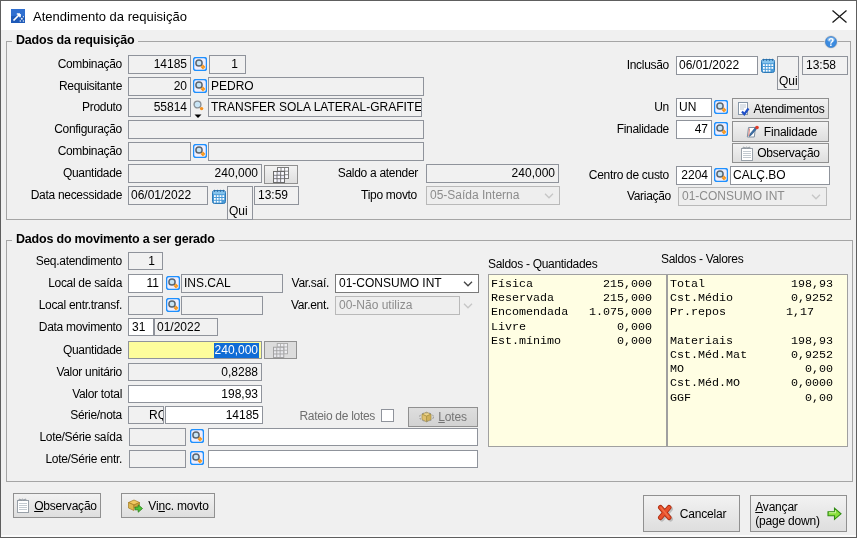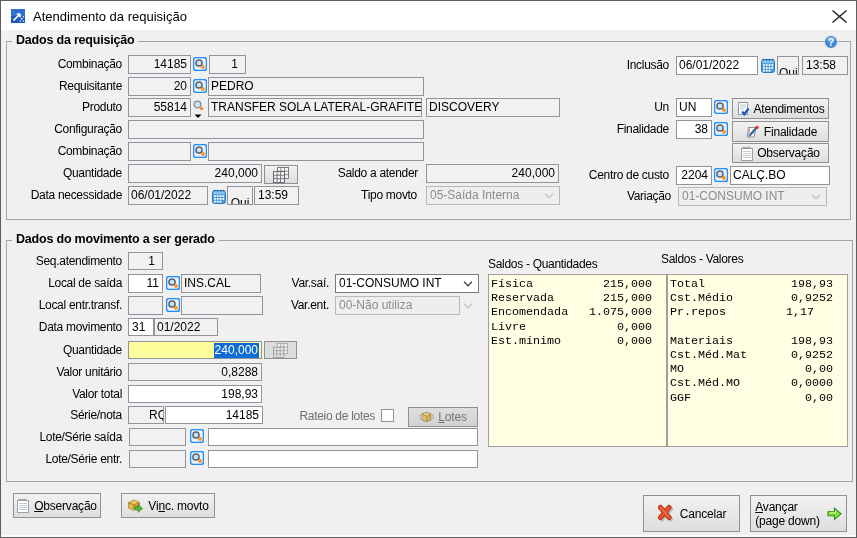--- a/index.html
+++ b/index.html
@@ -7,21 +7,21 @@
   border:1px solid #5e5e5e;box-sizing:border-box}
 .tb{position:absolute;left:0;top:0;width:855px;height:29px;background:#fff}
 .title{position:absolute;left:32px;top:8px;font-size:13px}
 .grp{position:absolute;border:1px solid #a5a5a5}
 .grp>b{position:absolute;top:-9px;left:5px;background:#f0f0f0;padding:0 4px;font-size:12.5px;letter-spacing:-0.2px}
 .lb{position:absolute;text-align:right;line-height:19px;letter-spacing:-0.3px;white-space:nowrap}
 .f{position:absolute;box-sizing:border-box;border:1px solid #8f939b;background:#f1f1f1;
   line-height:17px;padding:0 3px;white-space:nowrap;overflow:hidden}
 .f.w{background:#fff}
 .f.r{text-align:right}
-.f.c{text-align:center;padding:8px 1px}
+.f.c{text-align:left;padding:16px 1px}
 .btn{position:absolute;box-sizing:border-box;border:1px solid #909090;
   background:linear-gradient(#f2f2f2,#dedede);display:flex;align-items:center;justify-content:center;
   letter-spacing:-0.2px;white-space:nowrap}
 .ic{position:absolute}
 .combo{position:absolute;box-sizing:border-box;border:1px solid #7a7a7a;background:#fff;
   line-height:17px;padding:0 1px 0 3px;white-space:nowrap}
 .combo.dis{border-color:#b9b9b9;background:#eeeeee;color:#8c8c8c}
 .memo{position:absolute;box-sizing:border-box;border:1px solid #a0a0a0;background:#fffee3;
   font-family:"Liberation Mono",monospace;font-size:11.7px;line-height:14.2px;color:#000;
   padding-top:2px}
@@ -74,39 +74,38 @@
   <div class="lb" style="right:185px;top:186px">Variação</div>
 
   <div class="f r" style="left:127px;top:54px;width:63px;height:19px">14185</div>
   <div class="f r" style="left:208px;top:54px;width:37px;height:19px;padding-right:7px">1</div>
 
   <div class="f r" style="left:127px;top:76px;width:63px;height:19px">20</div>
   <div class="f" style="left:207px;top:76px;width:216px;height:19px;padding-left:2px">PEDRO</div>
 
   <div class="f r" style="left:127px;top:97px;width:63px;height:19px">55814</div>
   <div class="f" style="left:207px;top:97px;width:214px;height:19px;padding-left:2px">TRANSFER SOLA LATERAL-GRAFITE</div>
-  <div class="f" style="left:425px;top:97px;width:134px;height:19px;padding-left:2px">DISCOVERY</div>
 
   <div class="f" style="left:127px;top:119px;width:296px;height:19px"></div>
 
   <div class="f" style="left:127px;top:141px;width:63px;height:19px"></div>
   <div class="f" style="left:207px;top:141px;width:216px;height:19px"></div>
 
   <div class="f r" style="left:127px;top:163px;width:134px;height:19px">240,000</div>
   <div class="f r" style="left:425px;top:163px;width:133px;height:19px">240,000</div>
 
   <div class="f" style="left:127px;top:185px;width:80px;height:19px;padding-left:2px">06/01/2022</div>
   <div class="f c" style="left:226px;top:185px;width:26px;height:19px">Qui</div>
   <div class="f" style="left:253px;top:185px;width:45px;height:19px;padding-left:3px">13:59</div>
 
   <div class="f w" style="left:675px;top:55px;width:82px;height:19px;padding-left:2px">06/01/2022</div>
   <div class="f c" style="left:776px;top:55px;width:22px;height:19px">Qui</div>
   <div class="f" style="left:801px;top:55px;width:46px;height:19px;padding-left:3px">13:58</div>
   <div class="f w" style="left:675px;top:97px;width:36px;height:19px;padding-left:2px">UN</div>
-  <div class="f w r" style="left:675px;top:119px;width:36px;height:19px">38</div>
+  <div class="f w r" style="left:675px;top:119px;width:36px;height:19px">47</div>
   <div class="f w r" style="left:675px;top:165px;width:36px;height:19px">2204</div>
   <div class="f w" style="left:729px;top:165px;width:100px;height:19px;padding-left:2px">CALÇ.BO</div>
 
   <div class="grp" style="left:5px;top:239px;width:845px;height:240px">
       <b>Dados do movimento a ser gerado</b>
     </div>
 
   <div class="lb" style="right:734px;top:251px">Seq.atendimento</div>
   <div class="lb" style="right:734px;top:273px">Local de saída</div>
   <div class="lb" style="right:734px;top:295px">Local entr.transf.</div>
@@ -116,21 +115,21 @@
   <div class="lb" style="right:734px;top:384px">Valor total</div>
   <div class="lb" style="right:734px;top:405px">Série/nota</div>
   <div class="lb" style="right:734px;top:427px">Lote/Série saída</div>
   <div class="lb" style="right:734px;top:449px">Lote/Série entr.</div>
   <div class="lb" style="right:527px;top:273px">Var.saí.</div>
   <div class="lb" style="right:527px;top:295px">Var.ent.</div>
   <div class="lb" style="right:481px;top:406px;color:#6f6f6f">Rateio de lotes</div>
 
   <div class="f r" style="left:127px;top:251px;width:35px;height:18px;padding-right:7px">1</div>
   <div class="f w r" style="left:127px;top:273px;width:35px;height:19px">11</div>
-  <div class="f" style="left:180px;top:273px;width:80px;height:19px;padding-left:2px">INS.CAL</div>
+  <div class="f" style="left:180px;top:273px;width:102px;height:19px;padding-left:2px">INS.CAL</div>
   <div class="f" style="left:127px;top:295px;width:35px;height:19px"></div>
   <div class="f" style="left:180px;top:295px;width:82px;height:19px"></div>
   <div class="f w r" style="left:127px;top:317px;width:26px;height:18px;padding-right:13px">31</div>
   <div class="f" style="left:153px;top:317px;width:64px;height:18px;padding-left:2px">01/2022</div>
   <div class="f" style="left:127px;top:340px;width:134px;height:18px;background:#fdfd9c">
       <span style="position:absolute;right:2px;top:1px;background:#0f6cd6;color:#fff;padding:0 1px;line-height:15px">240,000</span>
     </div>
   <div class="f r" style="left:127px;top:362px;width:134px;height:18px">0,8288</div>
   <div class="f w r" style="left:127px;top:384px;width:134px;height:18px">198,93</div>
   <div class="f" style="left:127px;top:405px;width:36px;height:18px;padding-left:20px">RQ</div>

